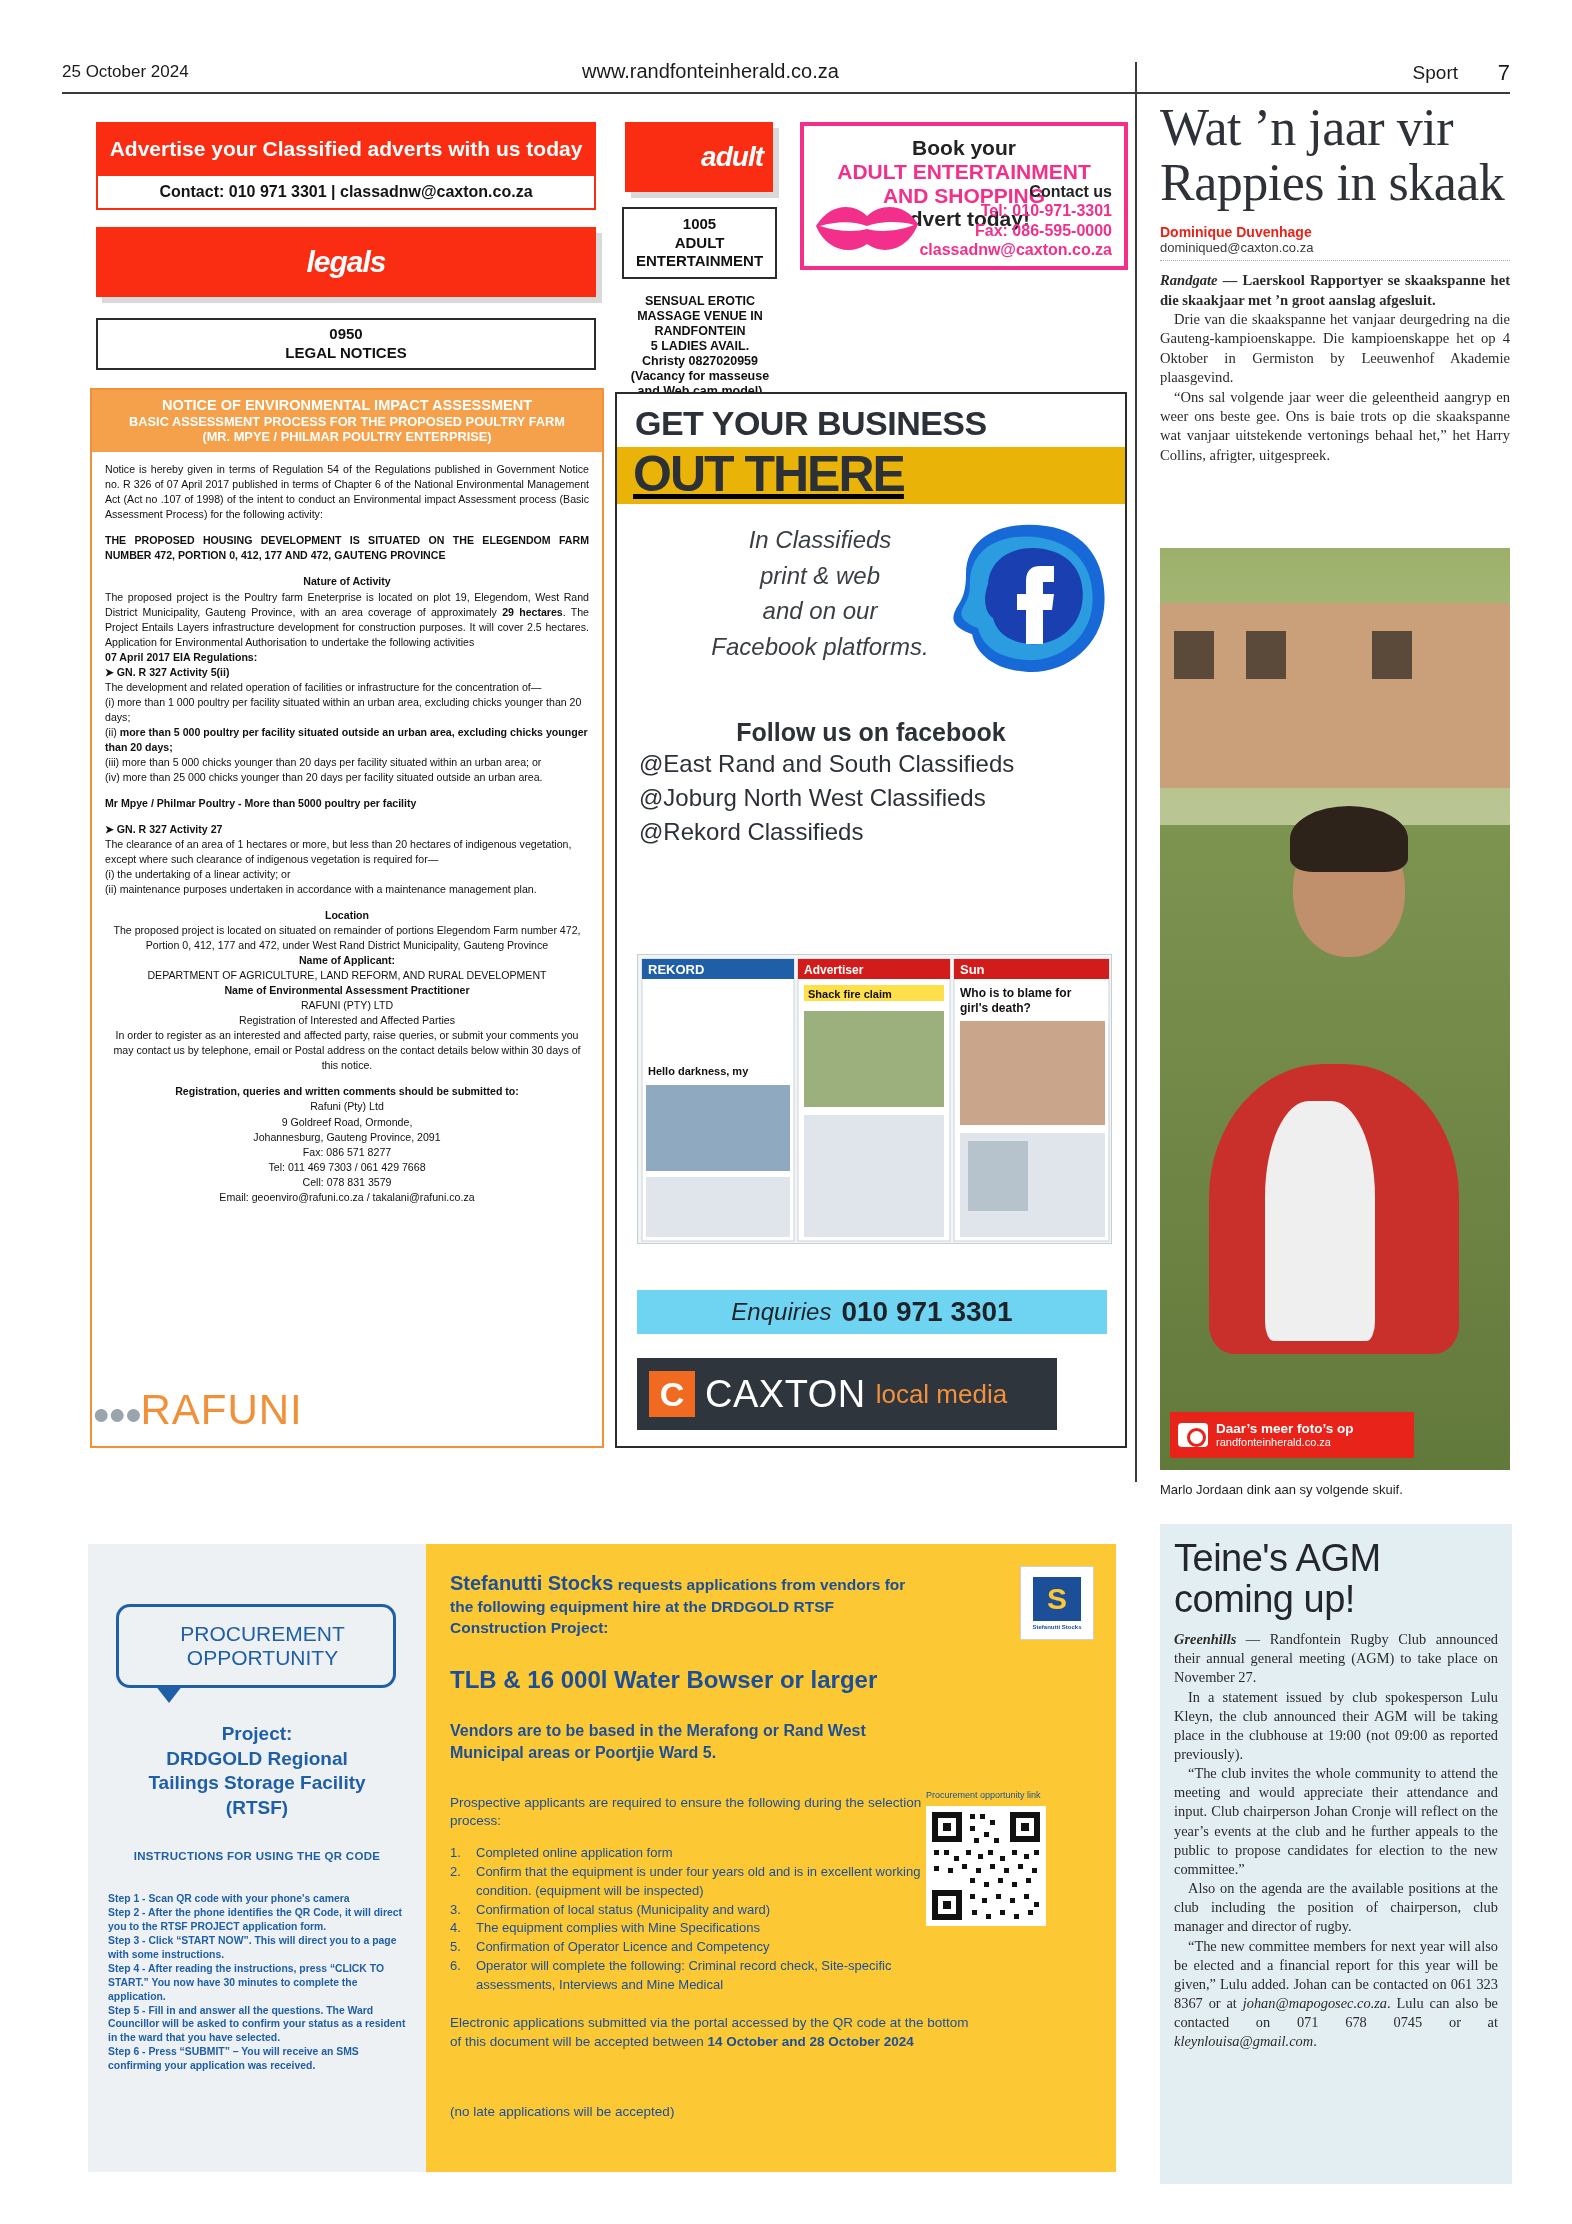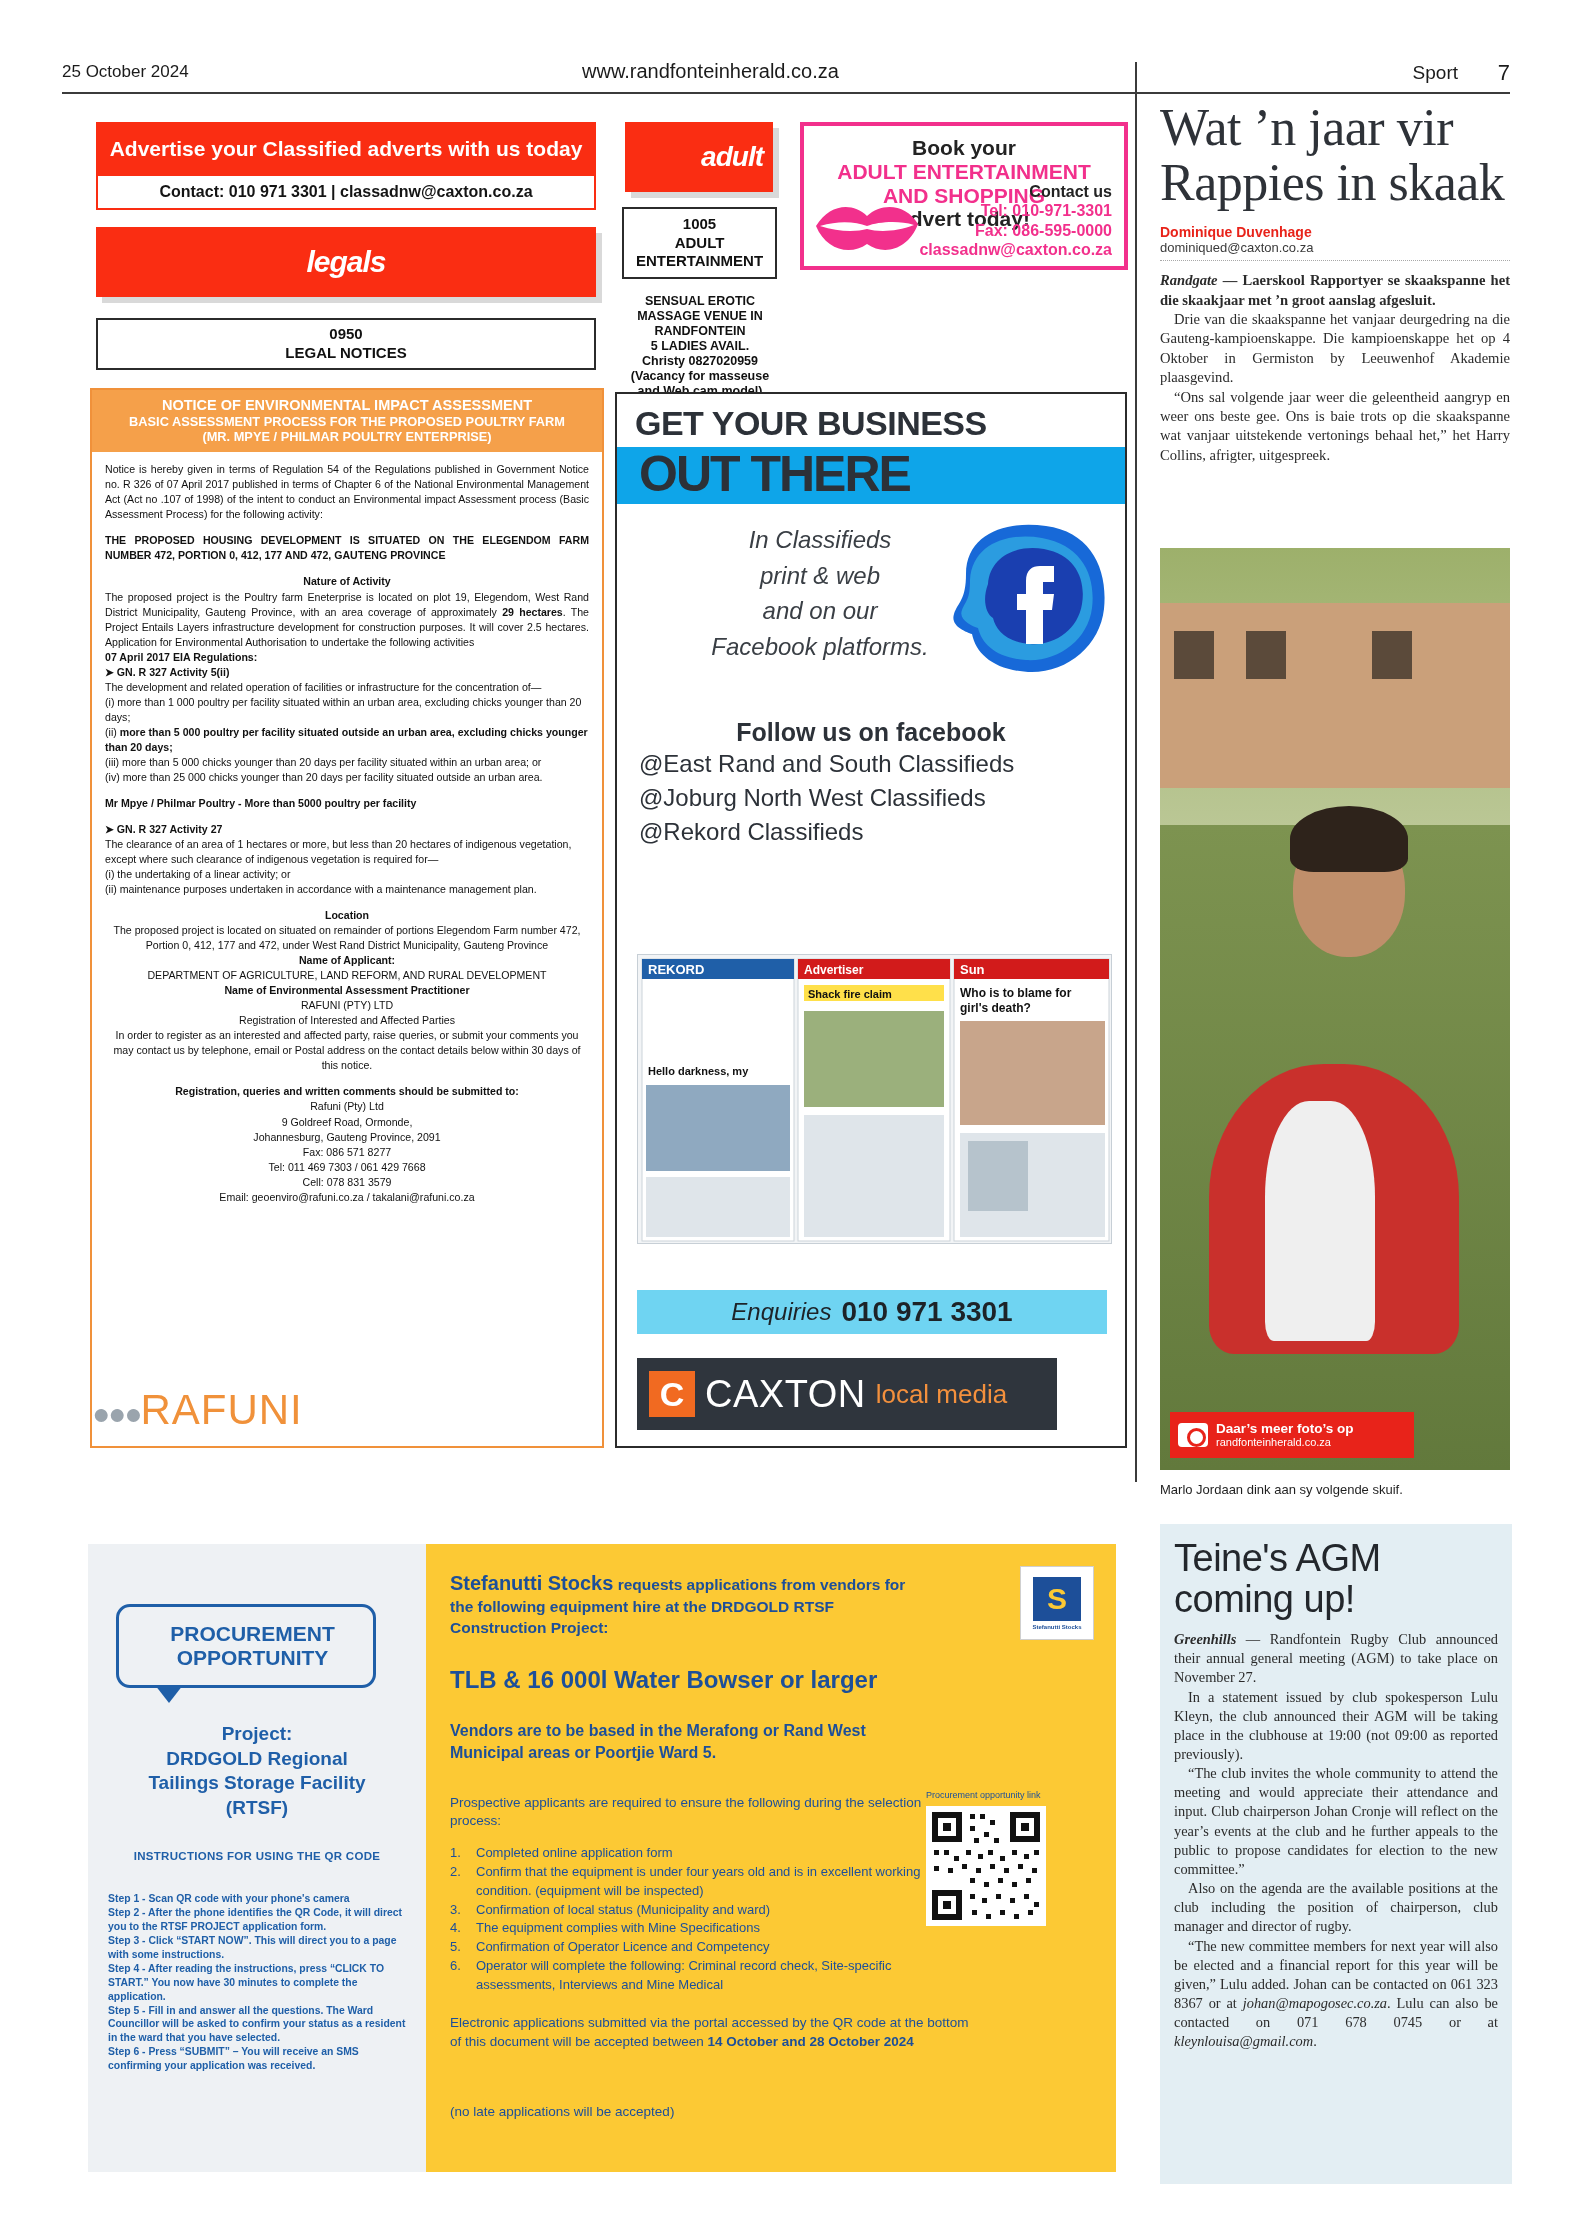--- a/index.html
+++ b/index.html
@@ -123,21 +123,21 @@
     letter-spacing: 1px; font-weight: 300;
   }
   .rafuni .dots { font-size: 30px; letter-spacing: -2px; color: #9aa4ad; }
 
   
   .gyb {
     position: absolute; left: 615px; top: 392px; width: 512px; height: 1056px;
     border: 2px solid #2b2b2b; background: #fff; overflow: hidden;
   }
   .gyb-t1 { font-size: 34px; font-weight: bold; color: #2c3138; padding: 10px 0 4px 18px; letter-spacing: -0.5px; }
-  .gyb-band { background: #0ea5e9; padding: 2px 0 4px 22px; }
+  .gyb-band { background: #eab308; padding: 2px 0 4px 16px; text-decoration: underline; }
   .gyb-t2 { font-size: 50px; font-weight: bold; color: #2c3138; letter-spacing: -2px; line-height: 1.02; }
   .gyb-mid { position: relative; height: 210px; }
   .gyb-italic {
     position: absolute; left: 78px; top: 18px; width: 250px;
     font-size: 24px; font-style: italic; color: #3a3f45; line-height: 1.48; text-align: center;
   }
   .fb-blob { position: absolute; right: 14px; top: 10px; width: 175px; height: 165px; }
   .gyb-follow { text-align: center; font-size: 25px; font-weight: bold; color: #2c3138; margin-top: 4px; }
   .gyb-handles { font-size: 24px; color: #2c3138; padding-left: 22px; line-height: 1.42; }
   .news-strip {
@@ -162,24 +162,24 @@
   }
   .caxton-name { color: #fff; font-size: 38px; letter-spacing: 0.5px; }
   .caxton-sub { color: #f3903d; font-size: 26px; }
 
   
   .proc-left {
     position: absolute; left: 88px; top: 1544px; width: 338px; height: 628px;
     background: #eef1f4;
   }
   .bubble {
-    position: absolute; left: 28px; top: 60px; width: 260px; height: 84px;
+    position: absolute; left: 28px; top: 60px; width: 280px; height: 84px;
     border: 3px solid #1f5fa8; border-radius: 14px;
     display: flex; align-items: center; justify-content: center;
-    text-align: center; color: #1f5fa8; font-weight: bold; font-size: 21px; line-height: 1.16; padding-left: 13px;
+    text-align: center; color: #1f5fa8; font-weight: normal; font-size: 21px; line-height: 1.16; padding-left: 13px;
   }
   .bubble:after {
     content: ""; position: absolute; left: 36px; bottom: -18px;
     border-left: 14px solid transparent; border-right: 14px solid transparent;
     border-top: 18px solid #1f5fa8;
   }
   .proc-proj {
     position: absolute; left: 14px; top: 178px; width: 310px; text-align: center;
     color: #1f5fa8; font-weight: bold; font-size: 19px; line-height: 1.3;
   }

